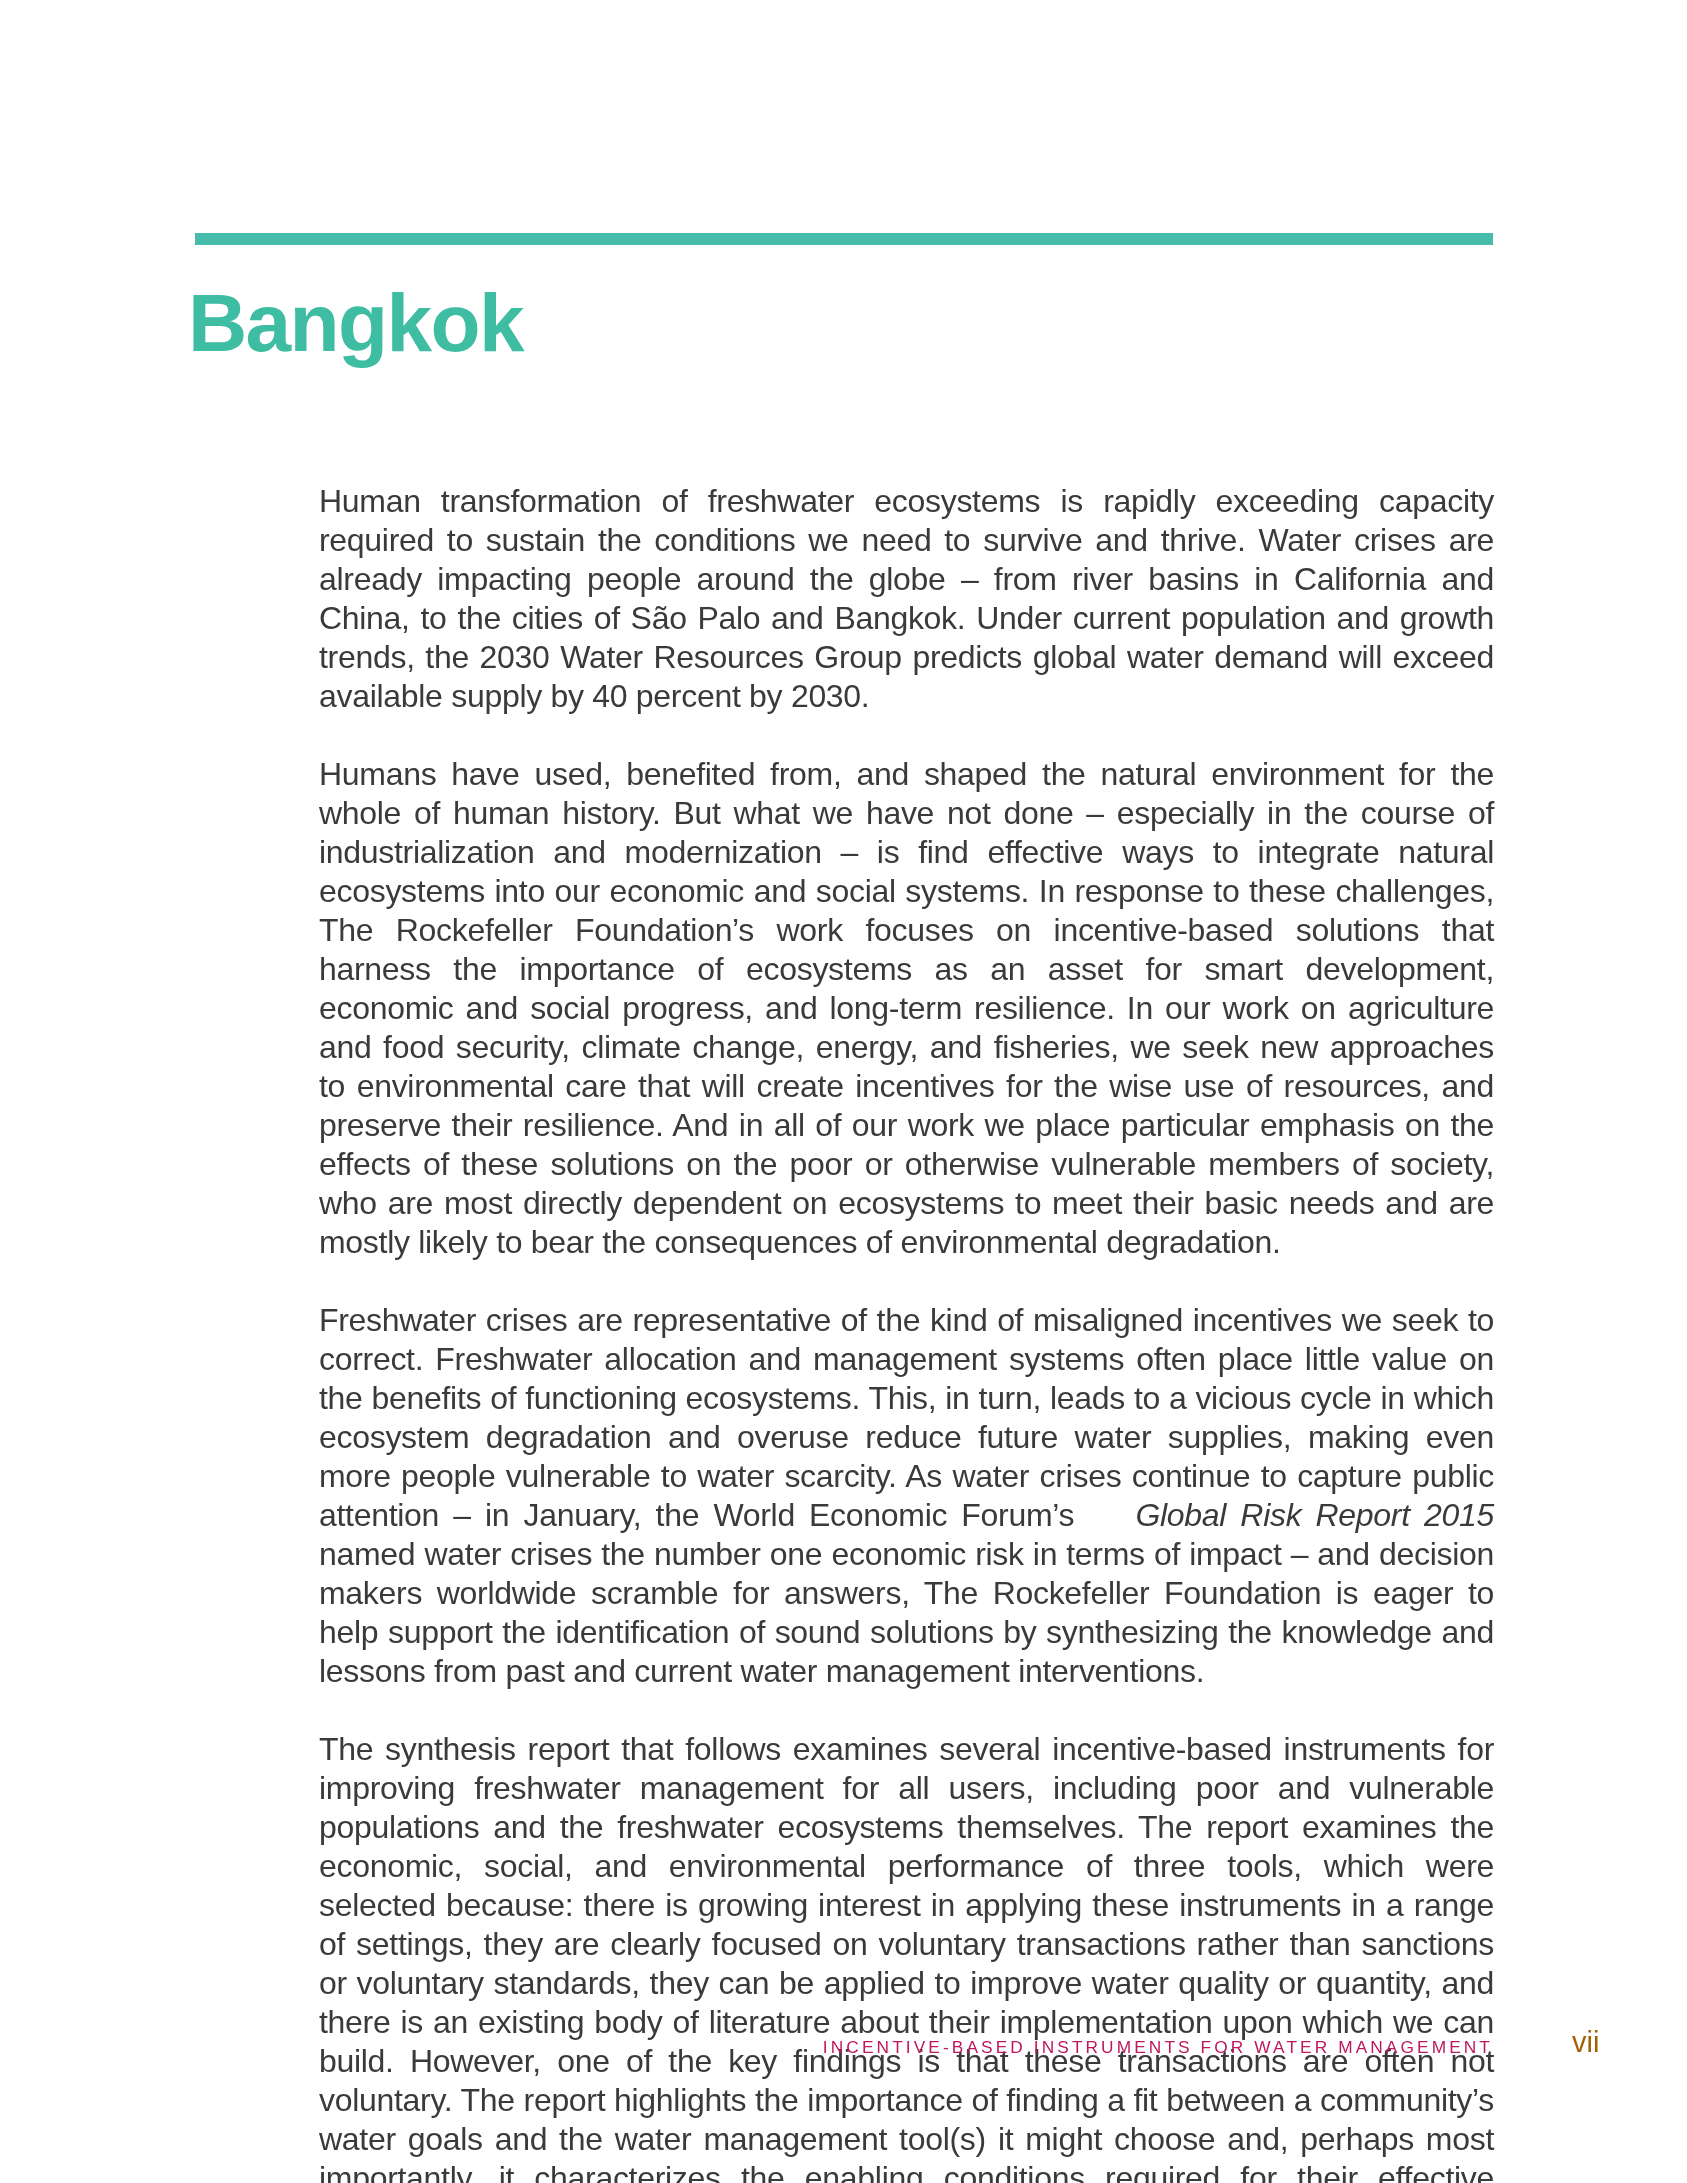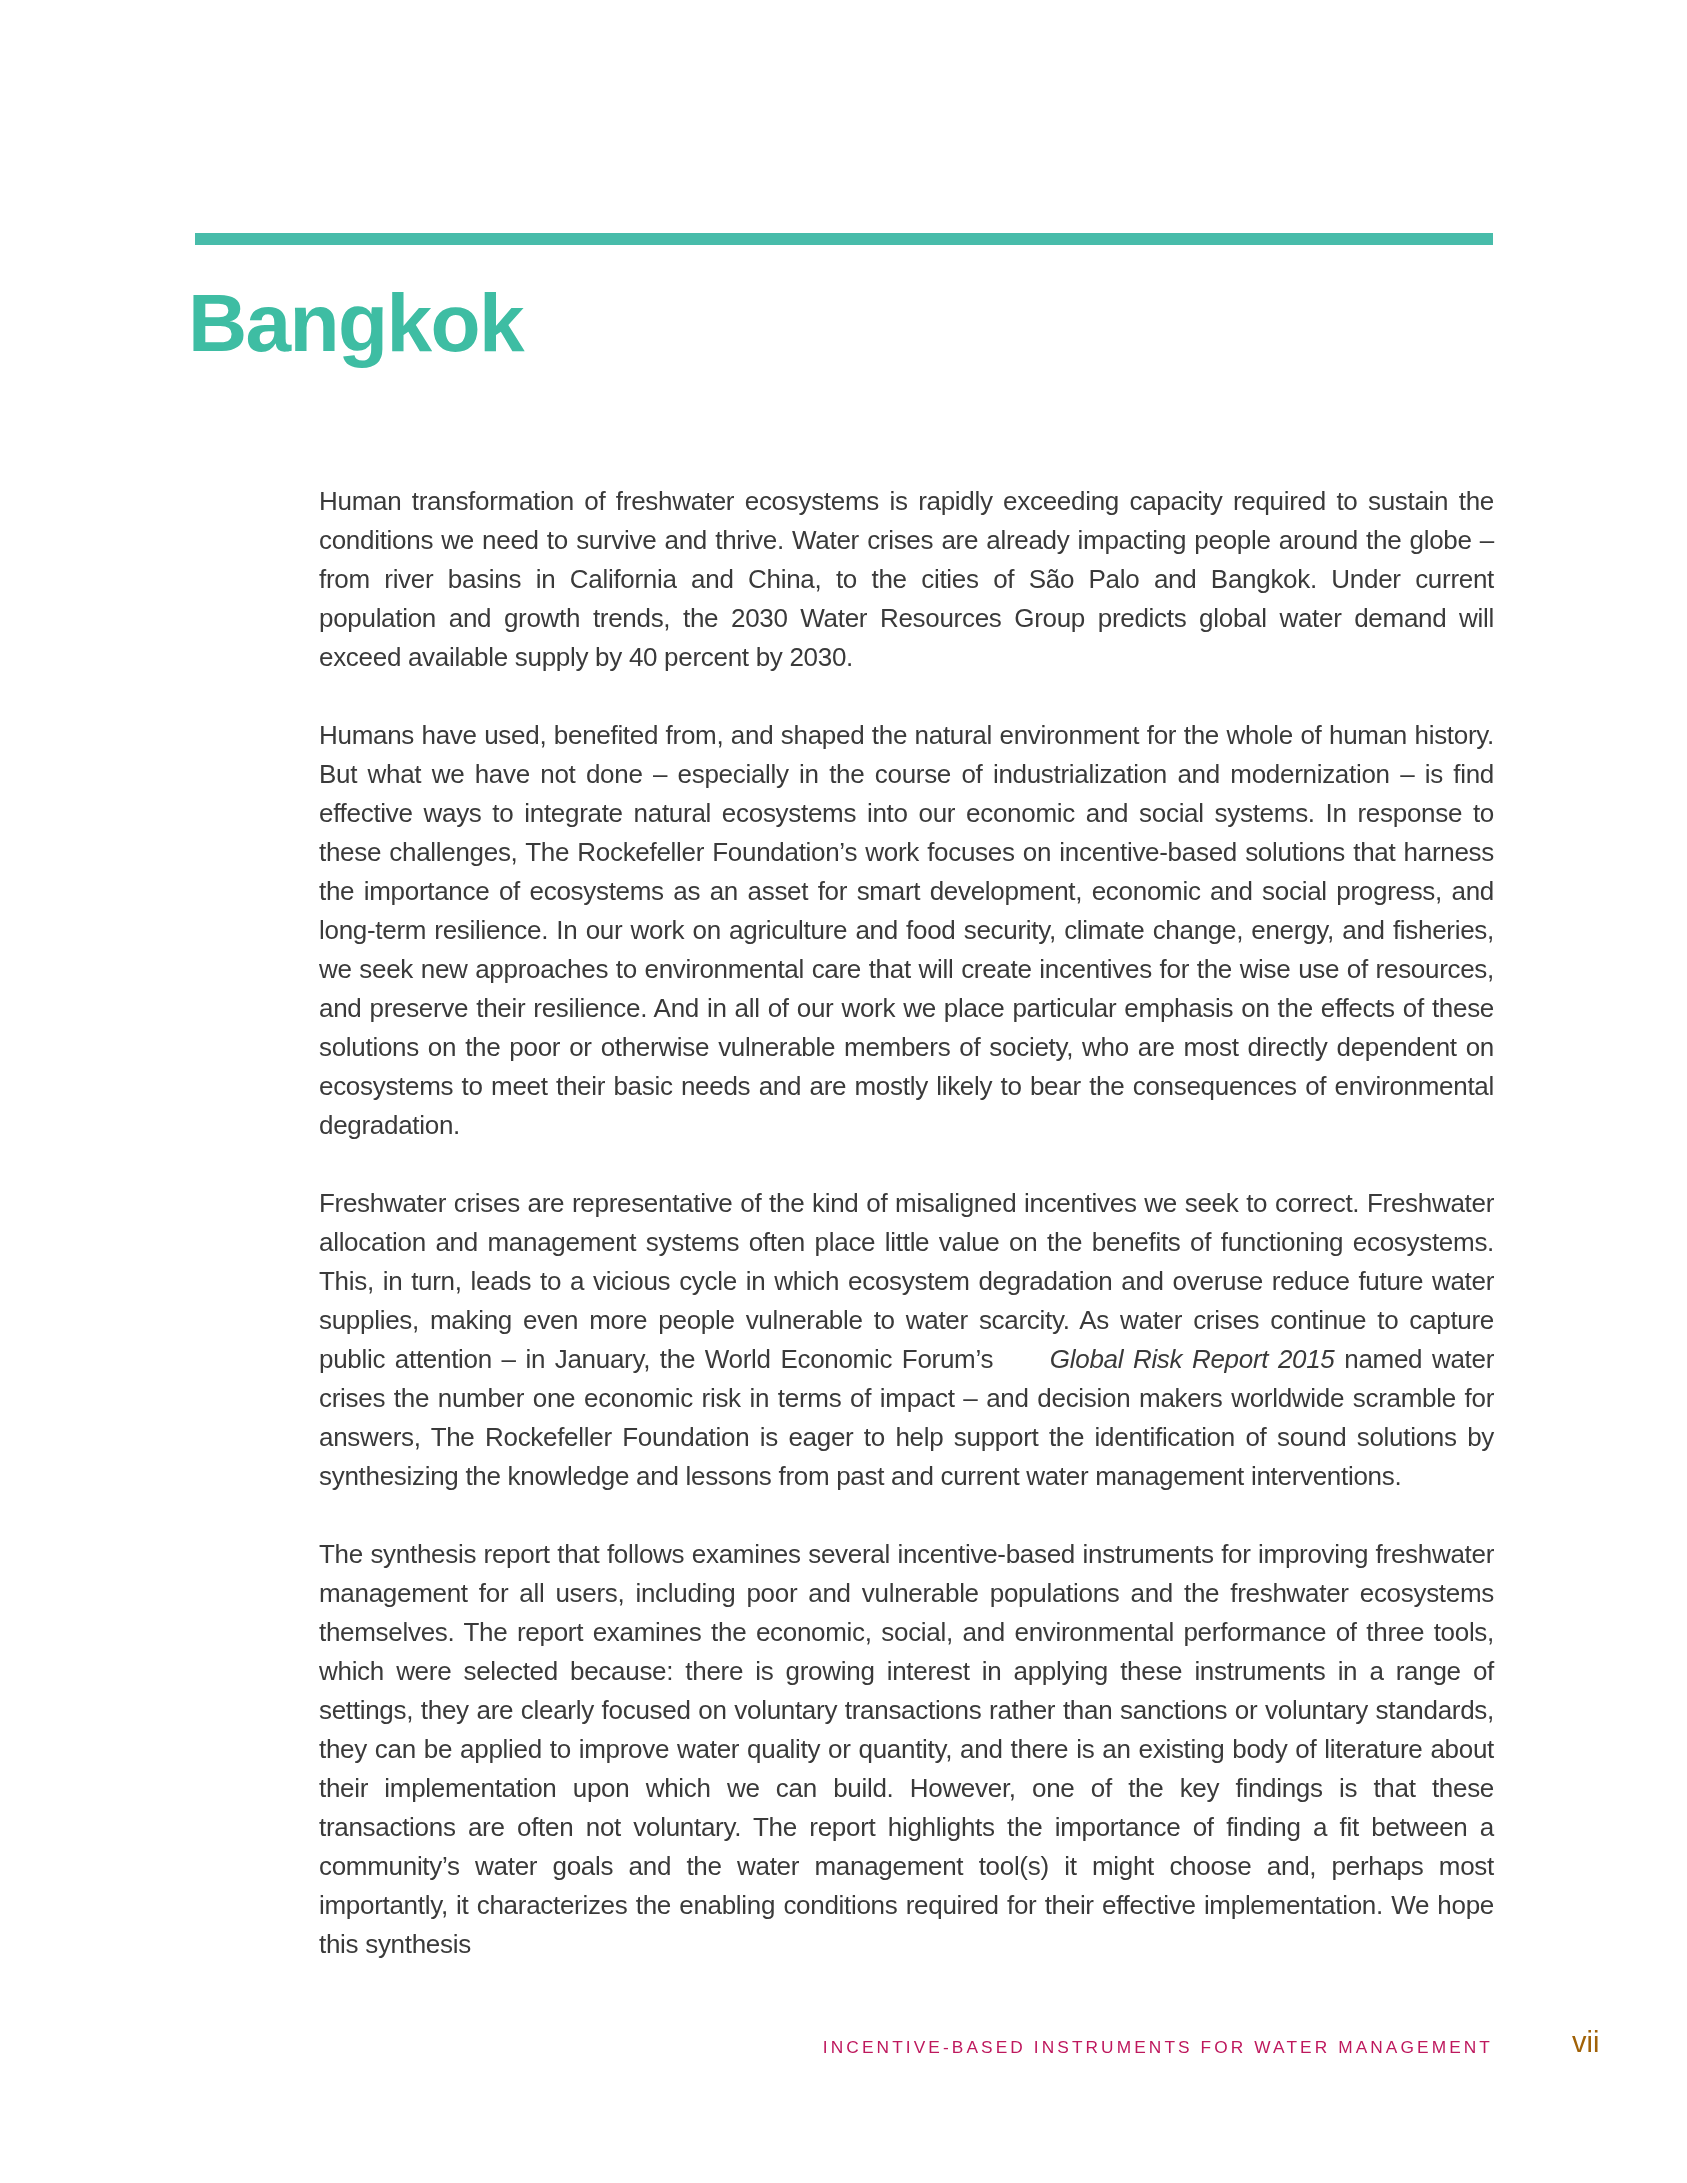--- a/index.html
+++ b/index.html
@@ -35,21 +35,21 @@
     color: var(--title-color, #3ebda3);
   }
   .body-column {
     position: absolute;
     left: 319px;
     top: 482px;
     width: 1175px;
   }
   .body-column p {
     margin: 0 0 39px 0;
-    font-size: 26px;
+    font-size: 32px;
     line-height: 39px;
     letter-spacing: -0.3px;
     text-align: justify;
     color: #3a3a3a;
   }
   .body-column p:last-child {
     margin-bottom: 0;
   }
   .body-column em {
     margin-left: 47px;

